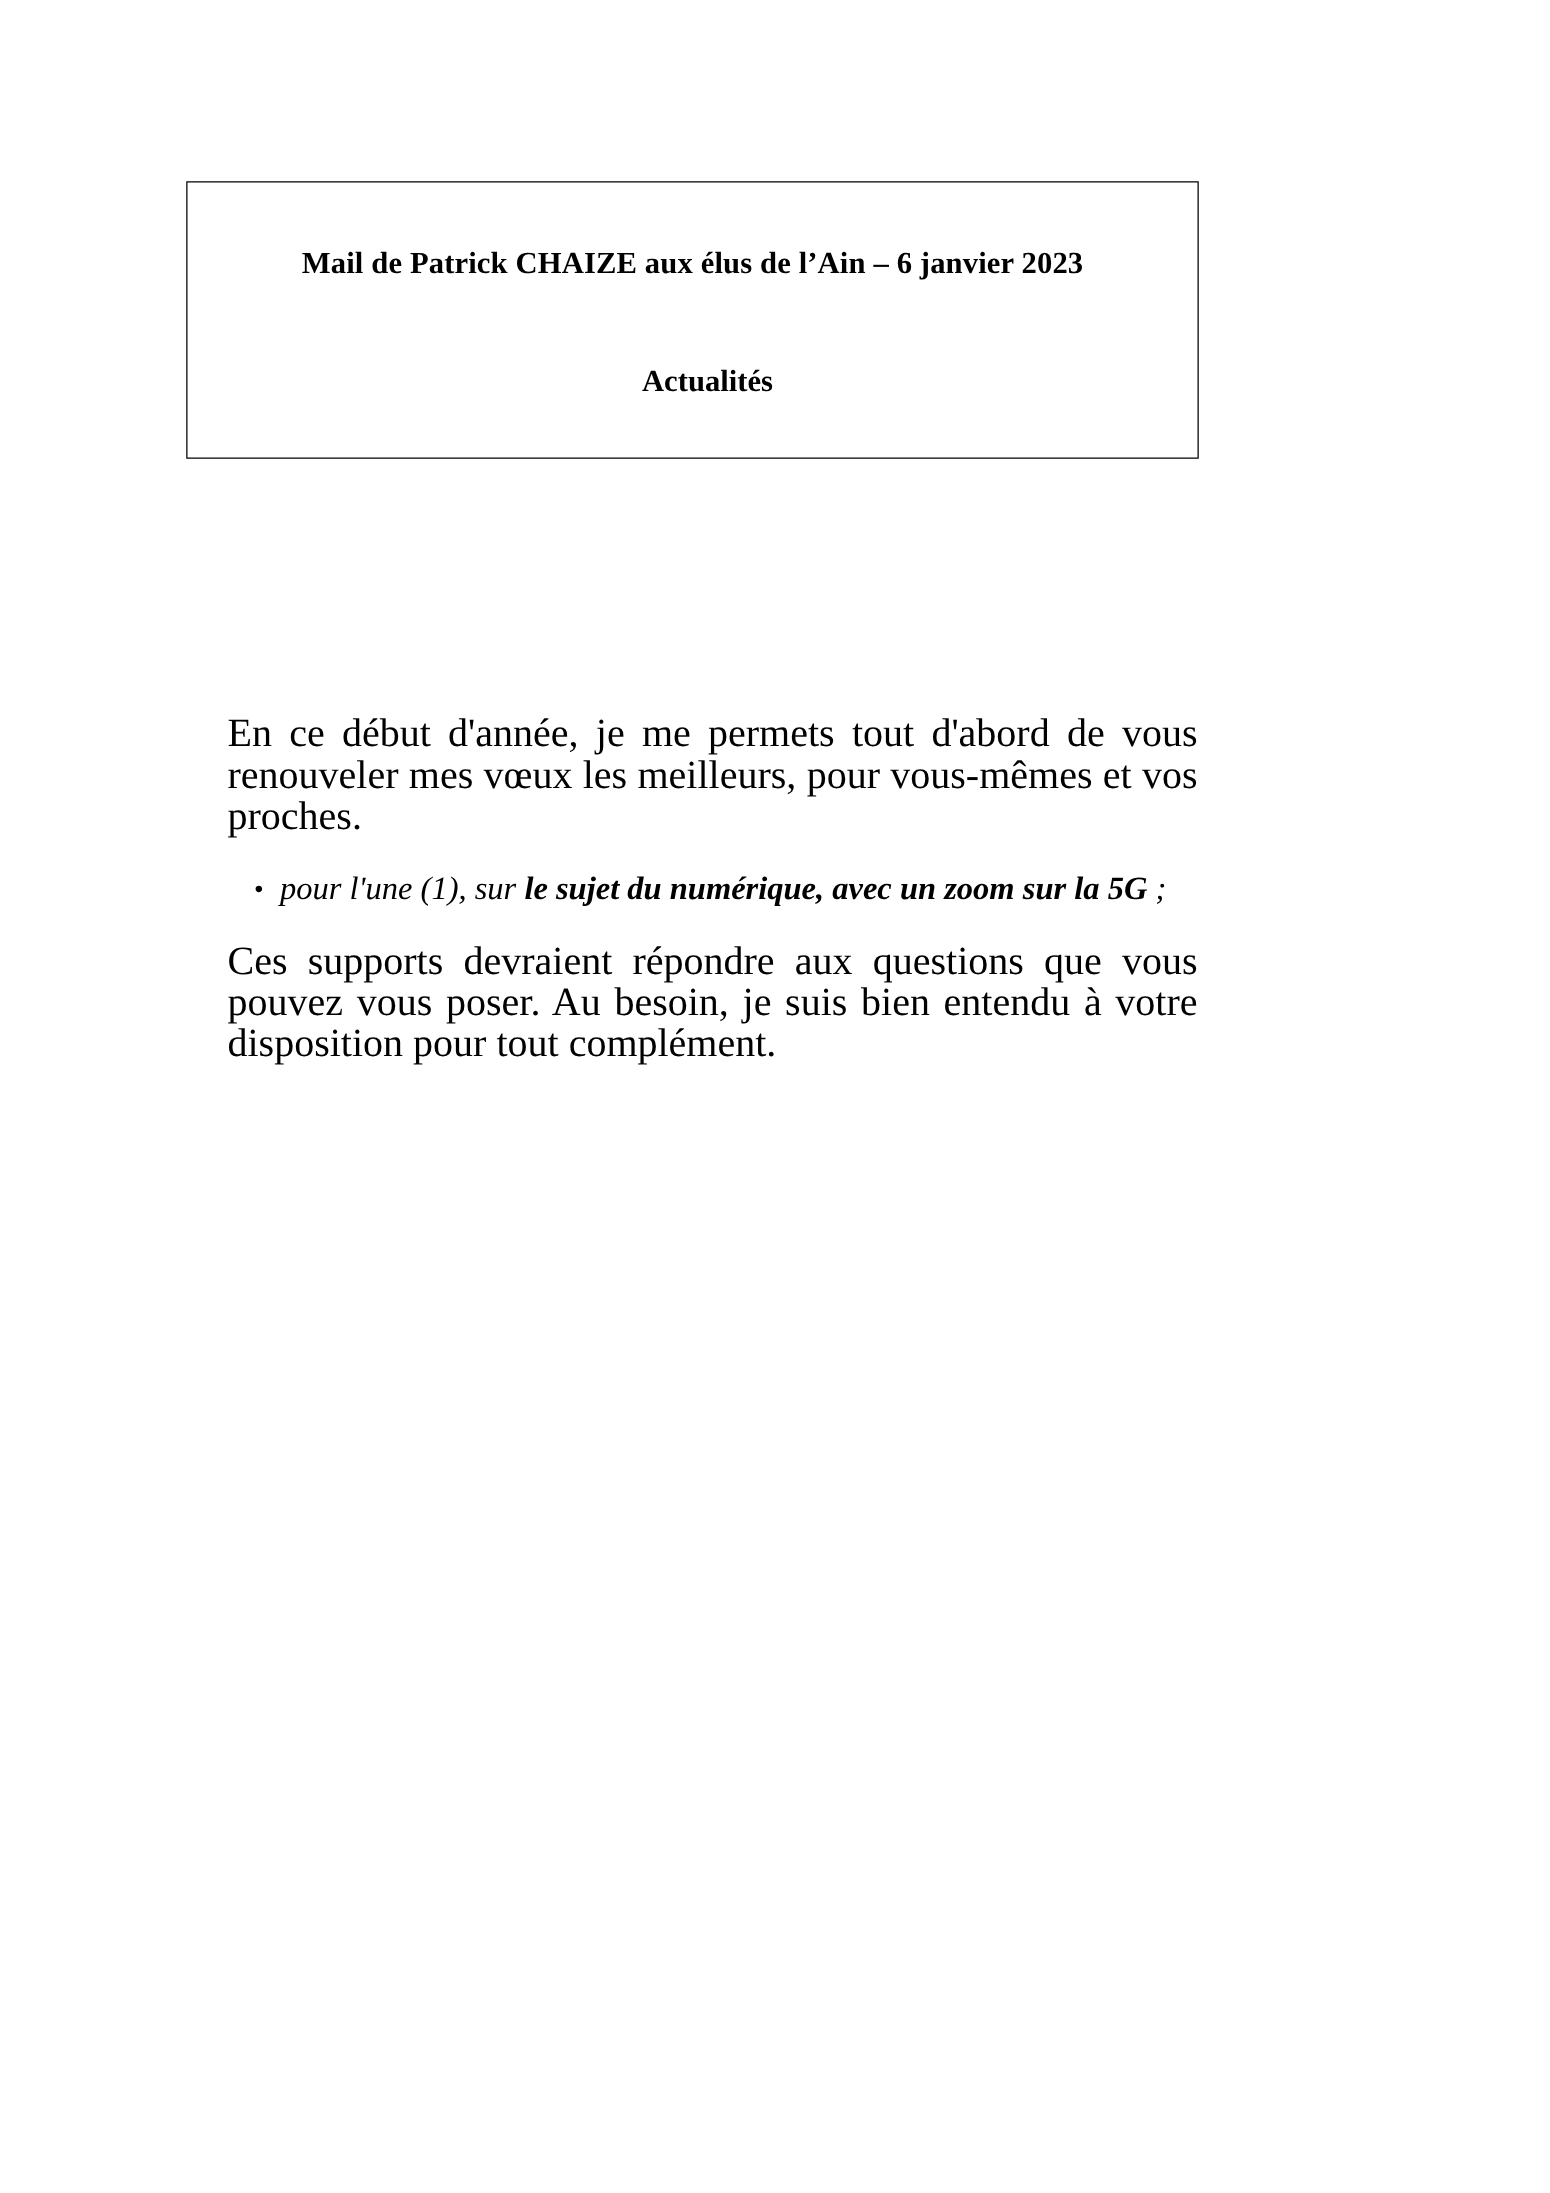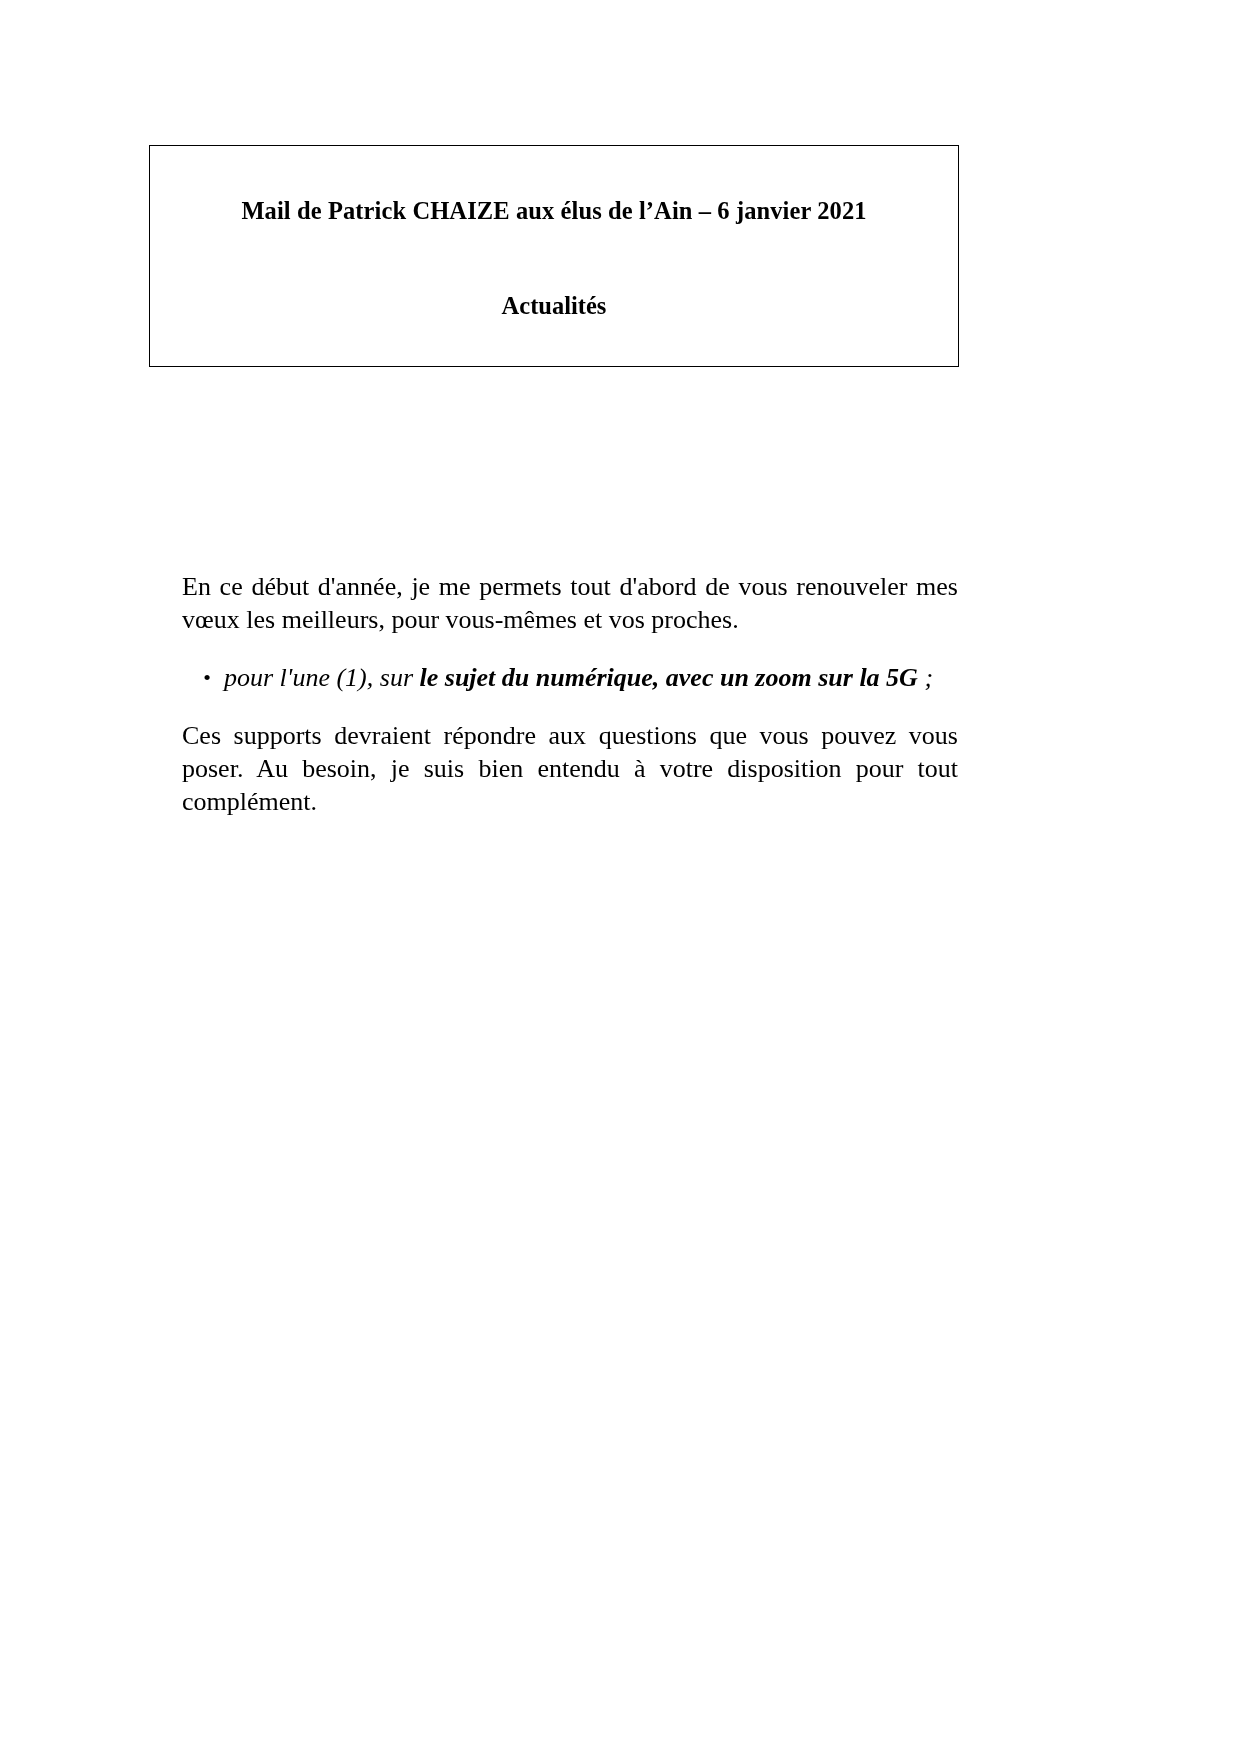--- a/index.html
+++ b/index.html
@@ -34,38 +34,38 @@
     top: 50px;
     width: 100%;
     text-align: center;
     font-size: 24.5px;
     font-weight: bold;
     letter-spacing: 0.1px;
     line-height: 1.2;
   }
   .header-subtitle {
     position: absolute;
-    left: 0;
+    left: 12px;
     top: 145px;
     width: 100%;
     text-align: center;
     font-size: 24.5px;
     font-weight: bold;
     line-height: 1.2;
   }
 
   
   .body-block {
     position: absolute;
     left: 182px;
     top: 570px;
     width: 776px;
   }
   .para {
-    font-size: 26px;
+    font-size: 32px;
     line-height: 33px;
     text-align: justify;
     text-justify: inter-word;
     margin: 0 0 23px 0;
   }
   .para-last {
     margin-bottom: 10px;
   }
 
   .bullet-list {
@@ -96,21 +96,21 @@
   .lead-gap {
     margin-top: 25px;
   }
 </style>
 </head>
 <body>
 
 <div class="page">
 
   <div class="header-box">
-    <div class="header-title">Mail de Patrick CHAIZE aux élus de l’Ain – 6 janvier 2021</div>
+    <div class="header-title">Mail de Patrick CHAIZE aux élus de l’Ain – 6 janvier 2023</div>
     <div class="header-subtitle">Actualités</div>
   </div>
 
   <div class="body-block">
 
     <p class="para">En ce début d'année, je me permets tout d'abord de vous renouveler mes vœux les meilleurs, pour vous-mêmes et vos proches.</p>
 
 
     <ul class="bullet-list lead-gap">
       <li class="bullet-item">

